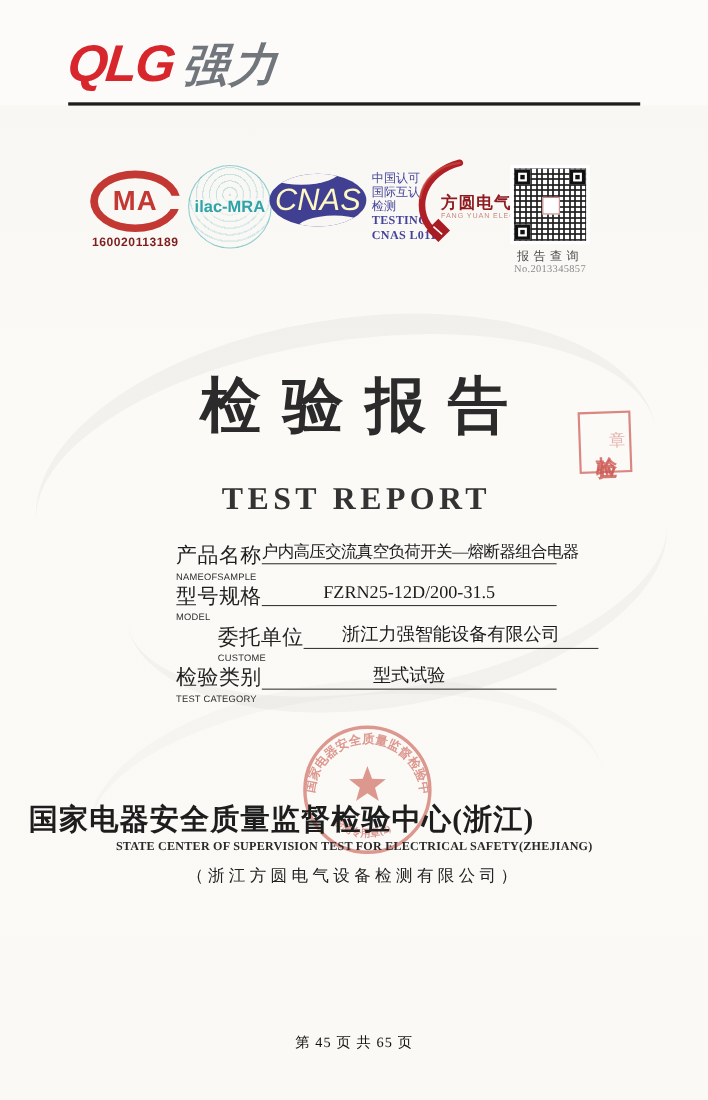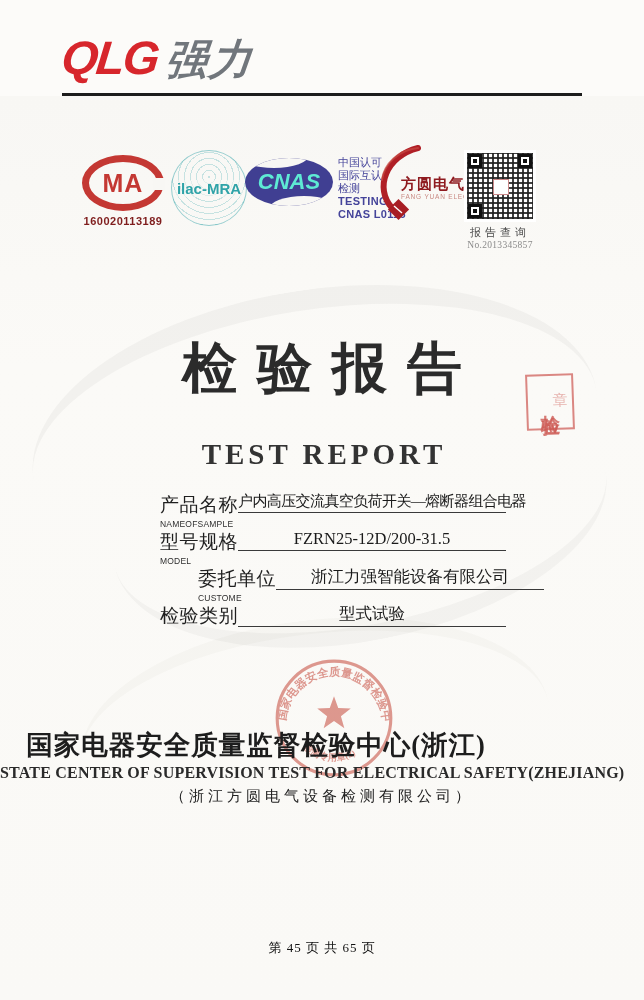--- a/index.html
+++ b/index.html
@@ -37,23 +37,23 @@
     border:1px solid rgba(67,170,174,0.55);
     background:
       repeating-radial-gradient(circle at 50% 35%,rgba(67,170,174,0.28) 0 1px,transparent 1px 6px);
     display:flex;align-items:center;justify-content:center;}
   .ilac span{font-family:"Liberation Sans",sans-serif;font-weight:700;font-size:15px;color:#2fa3a8;
     background:rgba(248,247,244,0.55);padding:0 2px;border-radius:3px;}
   .cnas{left:245px;top:158px;width:88px;height:48px;border-radius:50%;background:#403f92;
     display:flex;align-items:center;justify-content:center;position:absolute;overflow:hidden;}
   .cnas:before{content:"";position:absolute;left:-6px;top:-16px;width:70px;height:26px;border-radius:50%;background:#f8f7f4;}
   .cnas:after{content:"";position:absolute;right:-6px;bottom:-16px;width:70px;height:26px;border-radius:50%;background:#f8f7f4;}
-  .cnas span{position:relative;z-index:2;font-family:"Liberation Sans",sans-serif;font-weight:700;font-size:22px;color:#5eead4;
+  .cnas span{position:relative;z-index:2;font-family:"Liberation Sans",sans-serif;font-weight:400;font-size:28px;color:#fef9c3;
     font-style:italic;letter-spacing:0;}
-  .cnas-txt{left:338px;top:156px;font-family:Liberation Sans, sans-serif;color:#45449a;font-size:11px;line-height:13px;}
+  .cnas-txt{left:338px;top:156px;font-family:Liberation Serif, serif;color:#45449a;font-size:11px;line-height:13px;}
   .cnas-txt .b{font-weight:700;letter-spacing:0.3px;}
   .fy-logo{left:360px;top:142px;}
   .fy-name{left:401px;top:175px;font-size:15px;font-weight:700;color:#8f1b20;letter-spacing:1px;}
   .fy-sub{left:401px;top:193px;font-size:6.5px;color:#c98a84;letter-spacing:0.8px;font-family:"Liberation Sans",sans-serif;}
   .qr-wrap{left:461px;top:150px;width:78px;text-align:center;}
   .qr{width:72px;height:72px;margin:0 auto;background:#fff;border:3px solid #fff;box-sizing:border-box;position:relative;
     background-image:
       repeating-linear-gradient(90deg,rgba(30,30,30,0.85) 0 2px,transparent 2px 5px),
       repeating-linear-gradient(0deg,rgba(30,30,30,0.85) 0 2px,transparent 2px 5px);}
   .finder{position:absolute;width:14px;height:14px;border:3px solid #111;background:#fff;box-sizing:border-box;}
@@ -80,21 +80,21 @@
   .flabel{font-size:19px;color:#1f1f1f;white-space:nowrap;letter-spacing:0.5px;}
   .fvalue{flex:1;border-bottom:1.4px solid #3a3a3a;text-align:center;font-size:16.5px;color:#1a1a1a;
     white-space:nowrap;padding-bottom:1px;min-width:0;}
   .fvalue.long{font-size:15px;letter-spacing:-0.6px;text-align:left;}
   .fsub{display:block;font-size:8.5px;color:#2e2e2e;margin-top:1px;font-family:"Liberation Sans",sans-serif;letter-spacing:0.2px;}
   .r1{top:492px;} .r2{top:529px;} .r3{top:566px;margin-left:38px;} .r4{top:603px;}
   
   .org-stamp{left:272px;top:656px;z-index:1;opacity:0.85;}
   .org-name{left:0;top:727px;width:512px;text-align:center;font-size:26.5px;font-weight:700;color:#1d1d1d;
     letter-spacing:1px;z-index:2;}
-  .org-en{left:0;top:764px;width:644px;font-size:16px;font-weight:700;color:#2a2a2a;
+  .org-en{left:0;top:764px;width:644px;text-align:center;font-size:11px;font-weight:700;color:#2a2a2a;
     letter-spacing:0.2px;z-index:2;}
   .org-co{left:0;top:787px;width:644px;text-align:center;font-size:15px;color:#222;letter-spacing:4px;z-index:2;}
   
   .footer{left:0;top:939px;width:644px;text-align:center;font-size:13px;color:#111;letter-spacing:1px;z-index:2;}
 </style>
 </head>
 <body>
 
 <div class="abs scan-tint"></div>
 <div class="abs wm wm1"></div>
@@ -185,20 +185,21 @@
     <span class="flabel">委托单位</span>
     <span class="fvalue">浙江力强智能设备有限公司</span>
   </div>
   <span class="fsub">CUSTOME</span>
 </div>
 <div class="abs frow r4">
   <div class="line1">
     <span class="flabel">检验类别</span>
     <span class="fvalue">型式试验</span>
   </div>
+  <span class="fsub">TEST CATEGORY</span>
 </div>
 
 <div class="abs org-stamp">
   <svg width="124" height="124" viewBox="0 0 120 120" opacity="0.6">
     <circle cx="60" cy="60" r="55" fill="none" stroke="#c0392b" stroke-width="3"></circle>
     <polygon points="60,39 64.1,50.3 76.2,50.7 66.7,58.2 70,69.8 60,63 50,69.8 53.3,58.2 43.8,50.7 55.9,50.3" fill="#c0392b"></polygon>
     <defs>
       <path id="arcTop" d="M 13,66 A 47,47 0 1 1 107,66" fill="none"></path>
       <path id="arcBot" d="M 26,84 A 42,42 0 0 0 94,84" fill="none"></path>
     </defs>

